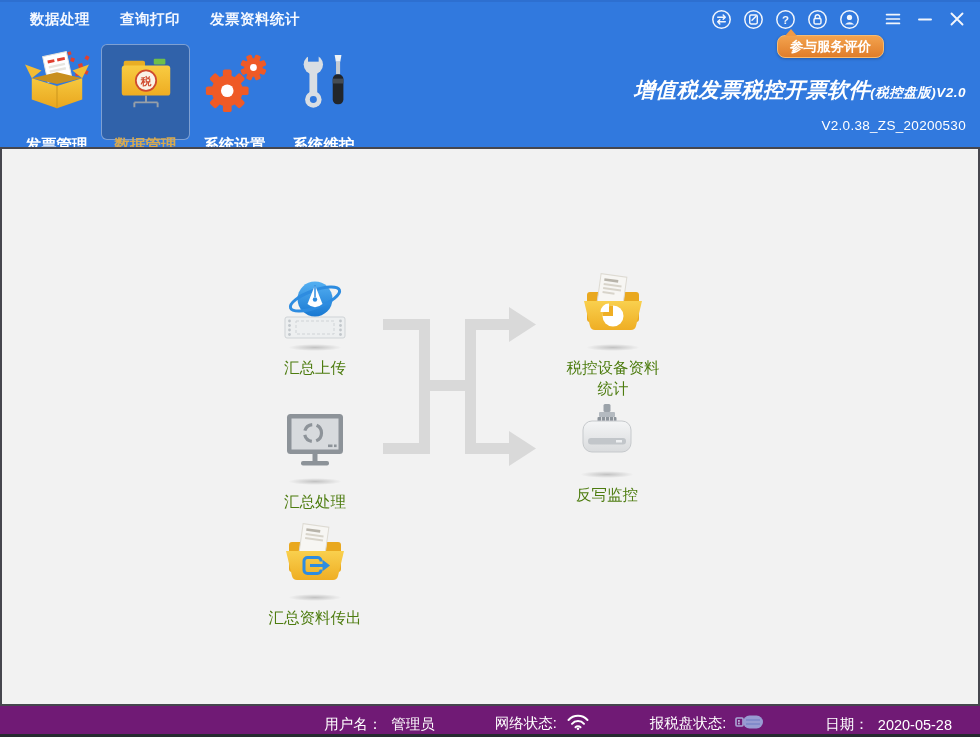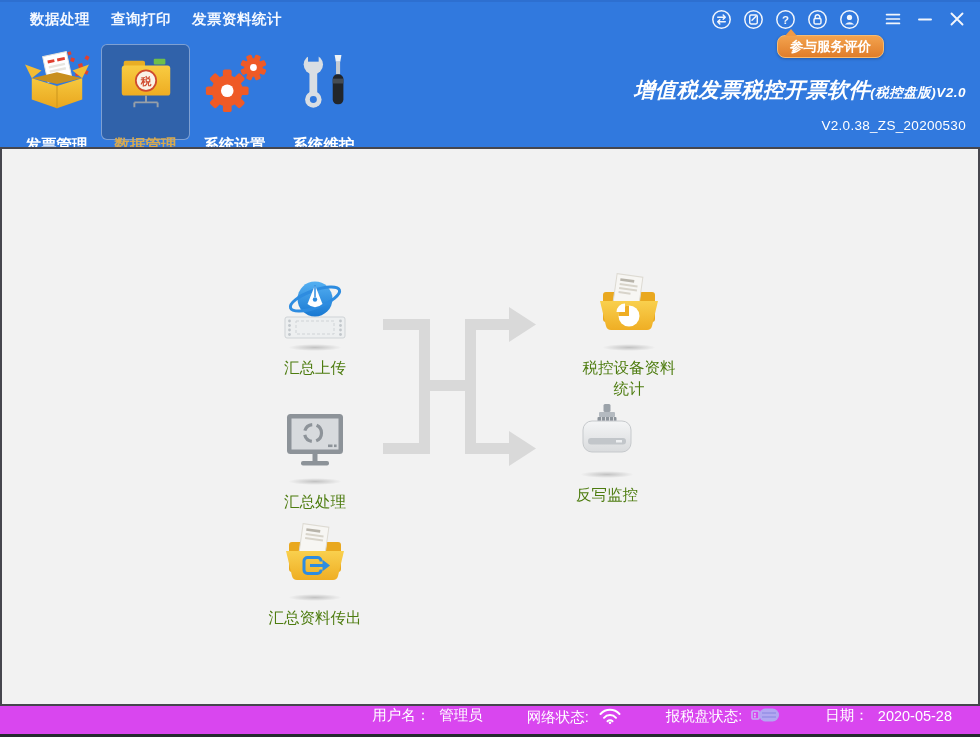--- a/index.html
+++ b/index.html
@@ -2,21 +2,21 @@
 <html><head>
 <meta charset="utf-8">
 <style>
   * { margin:0; padding:0; box-sizing:border-box; }
   html,body { width:980px; height:737px; }
   body { font-family:"Liberation Sans","DejaVu Sans",sans-serif; }
   .window { width:980px; height:737px; display:flex; flex-direction:column; background:#3179de; position:relative; overflow:hidden; }
 
   
   .titlebar { height:36px; display:flex; align-items:center; padding:0 12px 0 30px; position:relative; border-top:2px solid #2d6fd0; }
-  .menubar { display:flex; gap:21px; }
+  .menubar { display:flex; gap:30px; }
   .menu-item { color:#f4f8ff; font-size:14.5px; font-weight:bold; cursor:default; letter-spacing:.5px; }
   .tb-icons { margin-left:auto; display:flex; align-items:center; gap:10px; }
   .cicon { width:22px; height:22px; display:flex; align-items:center; justify-content:center; }
   .cicon svg { display:block; }
   .tb-icons .sep-gap { width:2px; }
 
   
   .tooltip-badge { position:absolute; left:777px; top:33px; height:23px; line-height:21px; padding:0 12px;
     background:linear-gradient(#f3a34e,#e07d2a); border:1px solid #f6bb70; border-radius:8px;
     color:#fff; font-size:13.5px; font-weight:bold; z-index:30; box-shadow:0 1px 3px rgba(0,0,0,.25); }
@@ -41,29 +41,29 @@
   
   .content { flex:1; background:#f2f2f2; border-left:2px solid #46464e; border-right:2px solid #46464e;
     border-top:2px solid #46464e; position:relative; }
   .module { position:absolute; width:124px; display:flex; flex-direction:column; align-items:center; cursor:default; }
   .module .micon { width:72px; height:72px; display:flex; align-items:center; justify-content:center; }
   .module .mshadow { width:54px; height:7px; margin-top:1px; border-radius:50%;
     background:radial-gradient(ellipse at center, rgba(0,0,0,.20) 0%, rgba(0,0,0,0) 70%); }
   .module .mlabel { margin-top:6px; font-size:15.5px; color:#4d7c0f; text-align:center; line-height:21px; }
   .module.m-stats .mlabel { width:100px; }
   .mod-upload { left:251px; top:122px; }
-  .mod-stats { left:565px; top:122px; }
+  .mod-stats { left:549px; top:122px; }
   .mod-process { left:251px; top:256px; }
   .mod-monitor { left:543px; top:249px; }
   .mod-export { left:251px; top:372px; }
   .connector { position:absolute; left:378px; top:152px; }
 
   
-  .statusbar { height:33px; background:#d946ef; border-top:2px solid #46464e; border-bottom:3px solid #262a30;
-    display:flex; align-items:flex-start; justify-content:flex-end; gap:44px; padding-right:28px; color:#fff; font-size:14.5px; }
+  .statusbar { height:33px; background:#701a75; border-top:2px solid #46464e; border-bottom:3px solid #262a30;
+    display:flex; align-items:flex-end; justify-content:flex-end; gap:60px; padding-right:28px; color:#fff; font-size:14.5px; }
   .sgroup { display:flex; align-items:center; gap:9px; }
 </style>
 </head>
 <body>
 
 <div class="window">
 
   <div class="titlebar">
     <div class="menubar">
       <span class="menu-item">数据处理</span>

